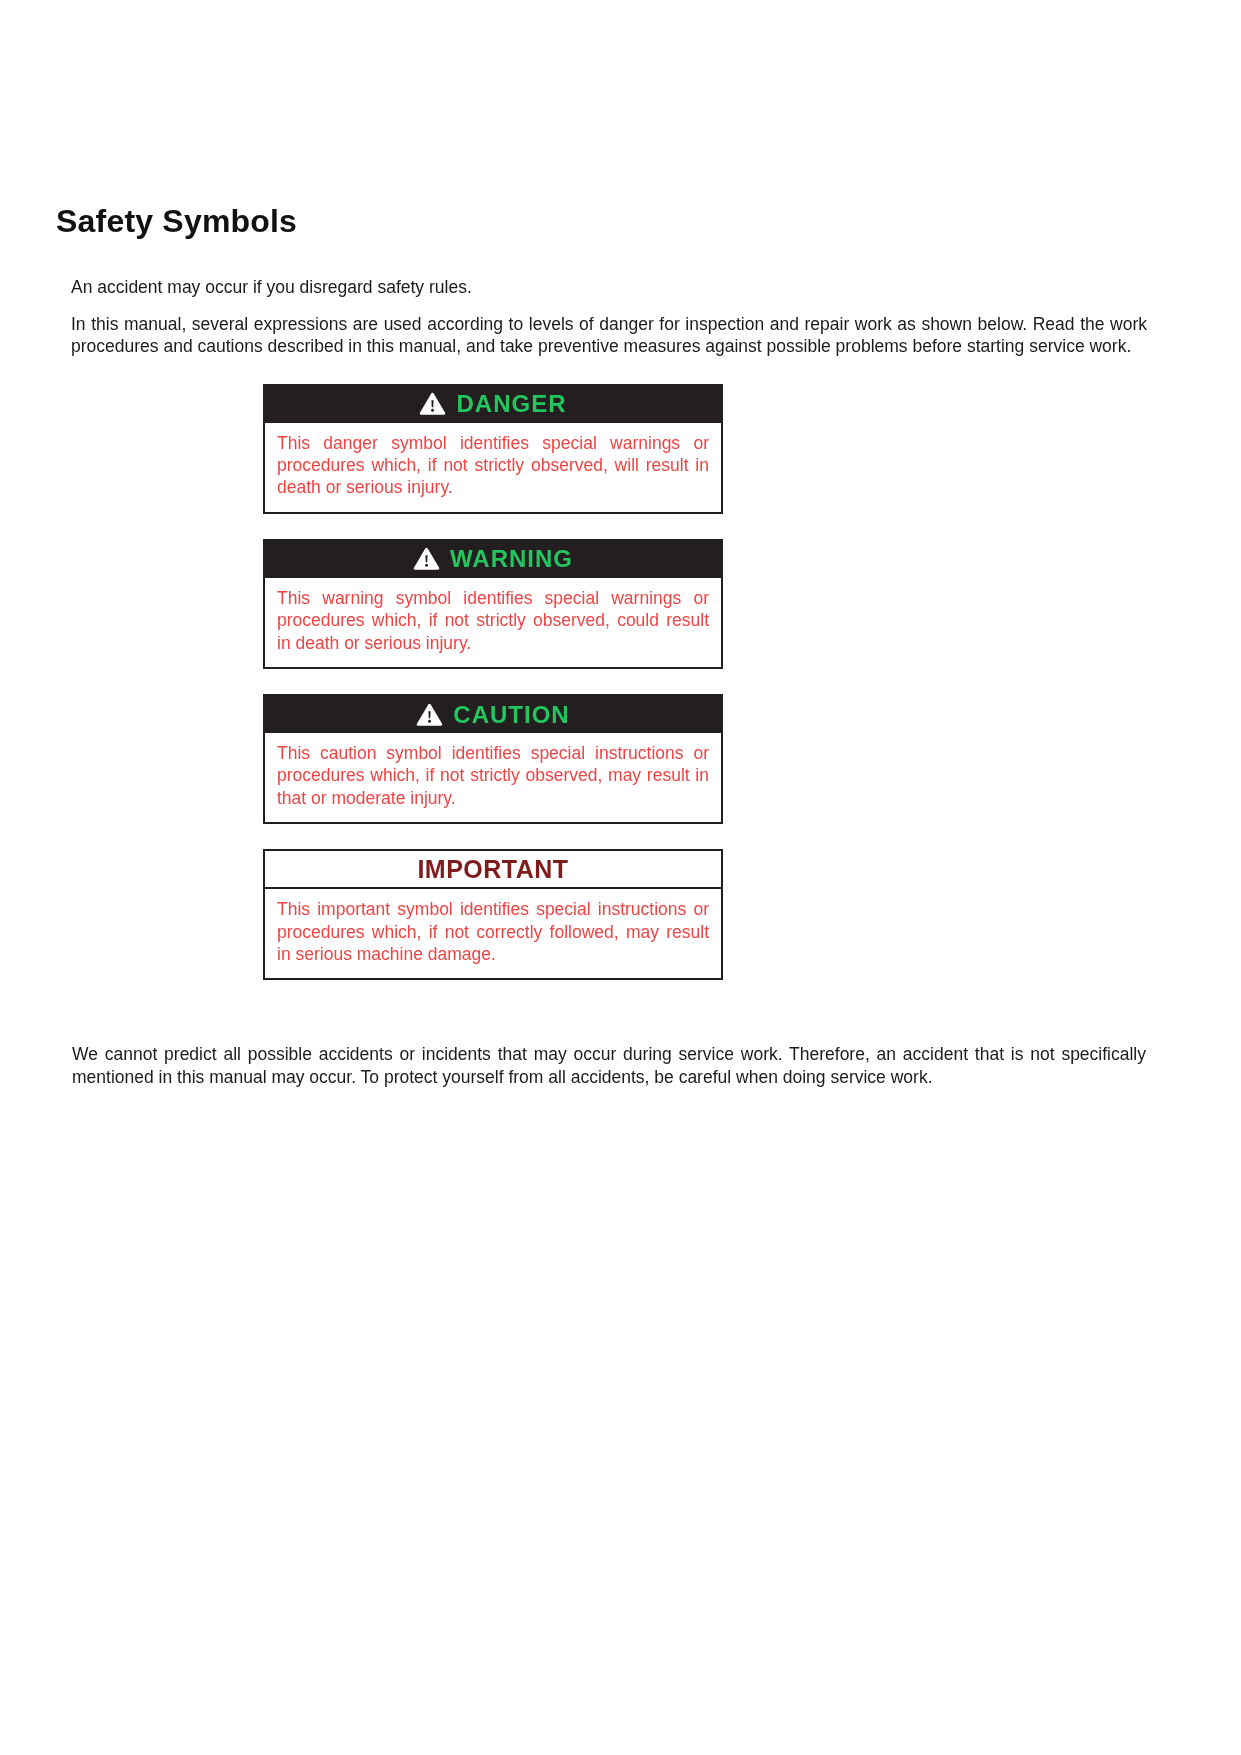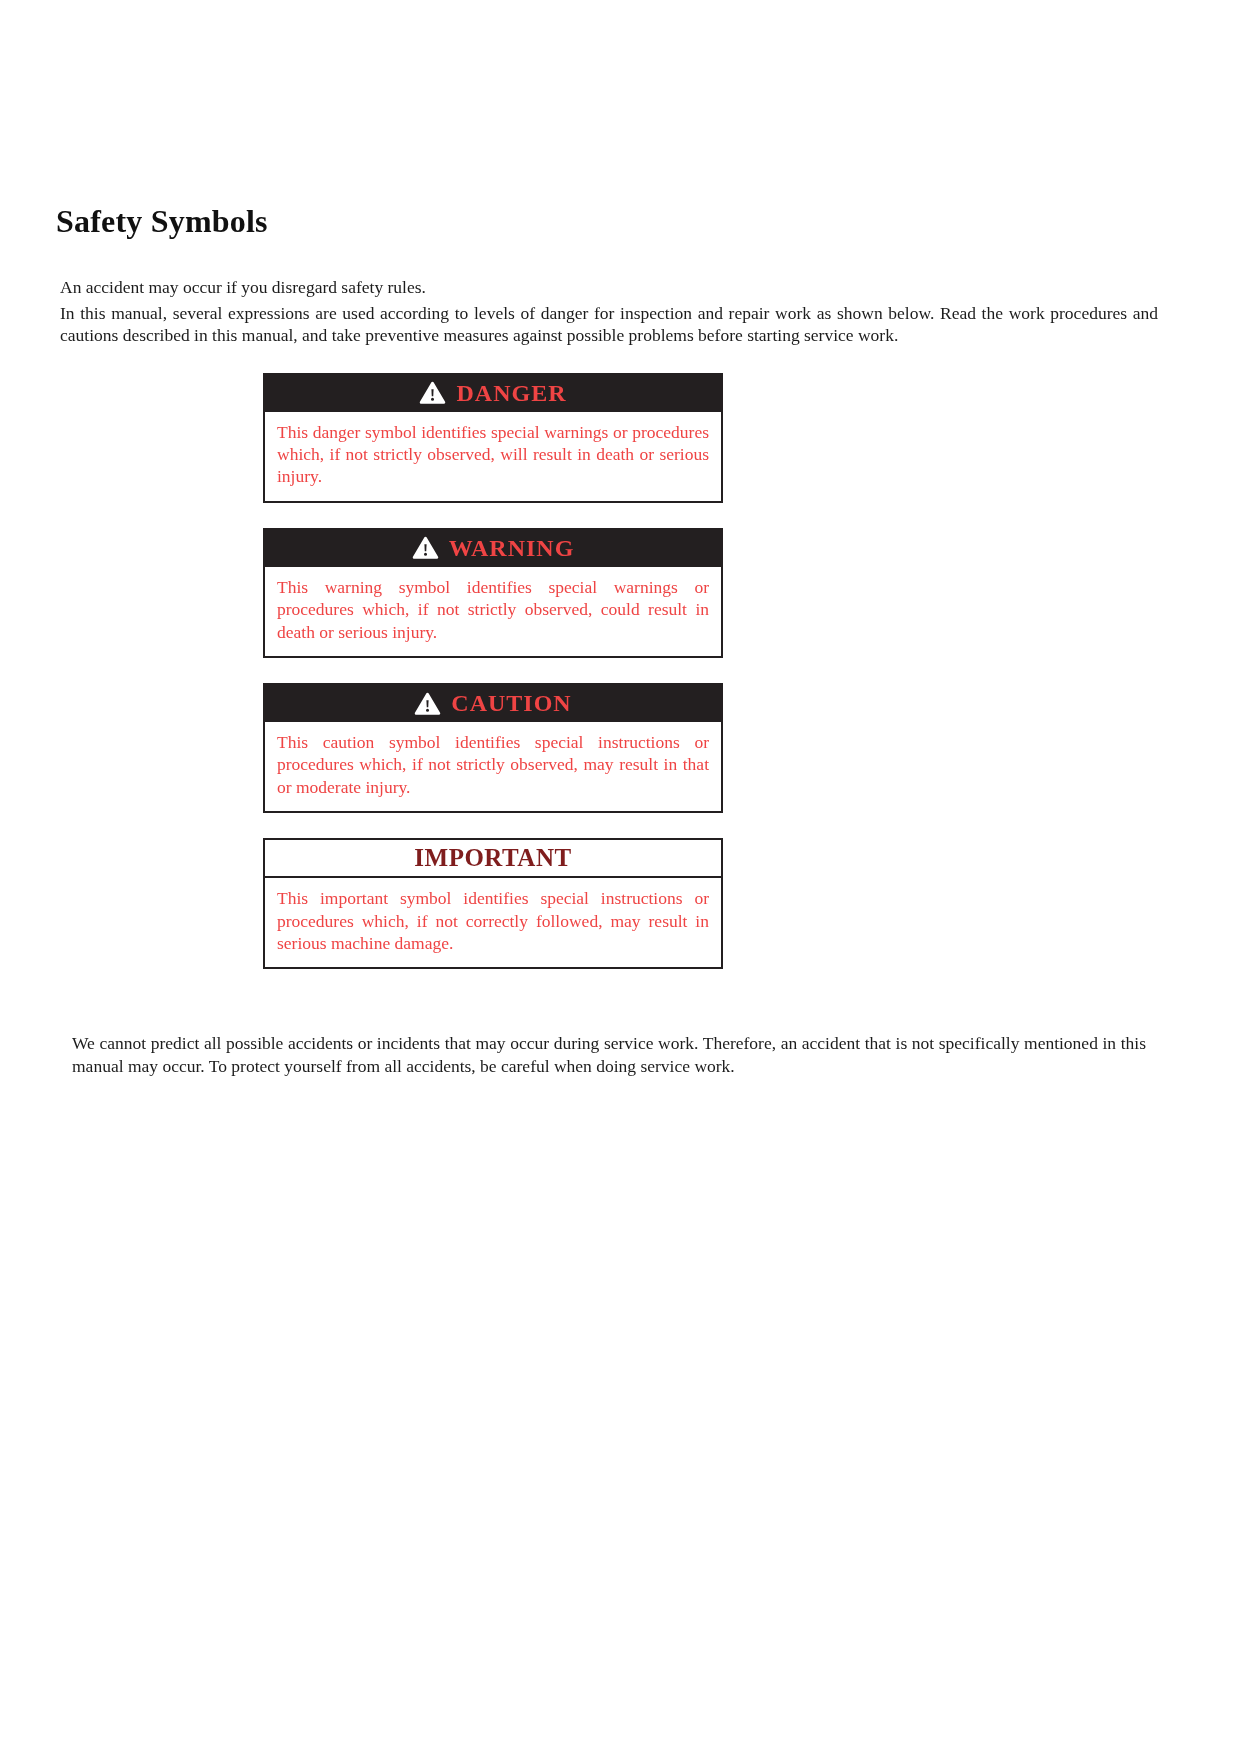--- a/index.html
+++ b/index.html
@@ -3,51 +3,51 @@
 <meta charset="utf-8">
 <style>
   * { box-sizing: border-box; }
   html, body { margin: 0; padding: 0; background: #ffffff; }
   .page {
     position: relative;
     width: 1241px;
     height: 1654px;
     margin: 0 auto;
     background: #ffffff;
-    font-family: Liberation Serif, serif;
+    font-family: Liberation Sans, sans-serif;
     color: #1c1c1c;
     padding: 203px 79px 0 56px;
   }
   .page-title {
     font-size: 32px;
     font-weight: bold;
     margin: 0 0 36px 0;
     letter-spacing: 0.2px;
     color: #111;
   }
   .intro p {
     font-size: 17.5px;
     line-height: 22.2px;
-    margin: 4px;
+    margin: 15px;
     text-align: justify;
   }
   .boxes {
     margin-top: 26px;
   }
   .sign-box {
     width: 460px;
     margin-left: 207px;
     margin-top: 25px;
     border: 2px solid #231f20;
     background: #ffffff;
   }
   .sign-box:first-child { margin-top: 0; }
   .sign-header {
     background: #231f20;
-    color: #ef4444;
+    color: #22c55e;
     height: 37px;
     display: flex;
     align-items: center;
     justify-content: center;
     gap: 10px;
     font-size: 24px;
     font-weight: bold;
     letter-spacing: 1px;
   }
   .sign-header.plain {

